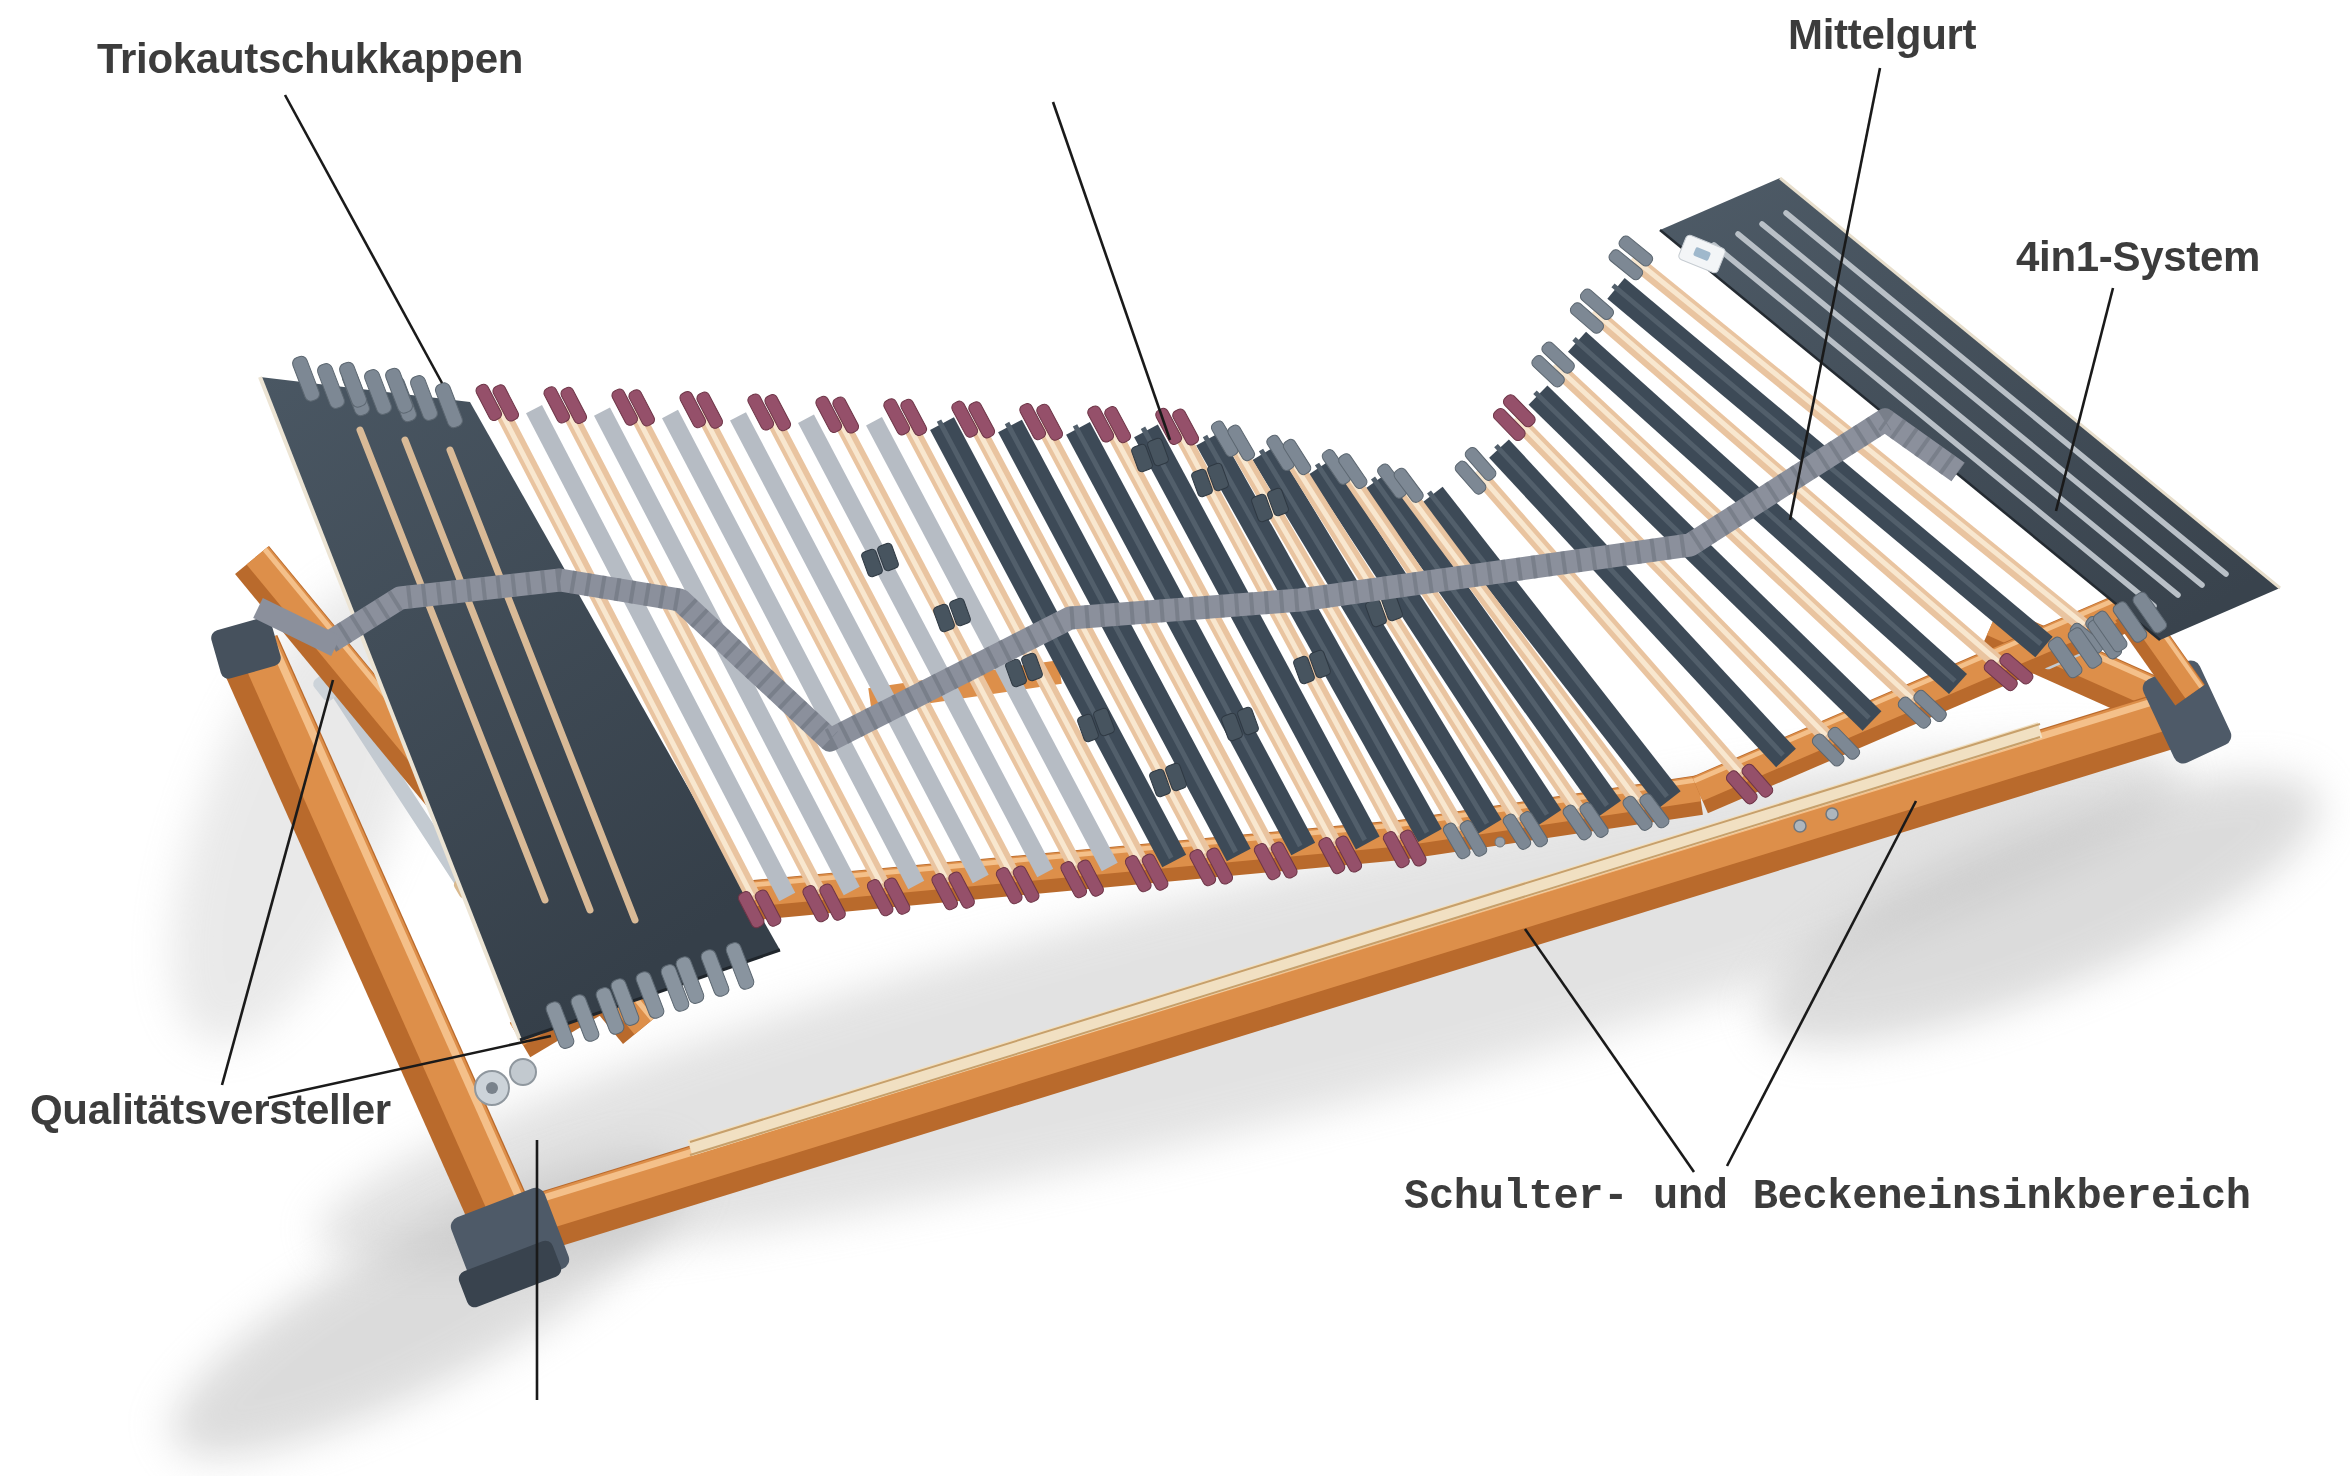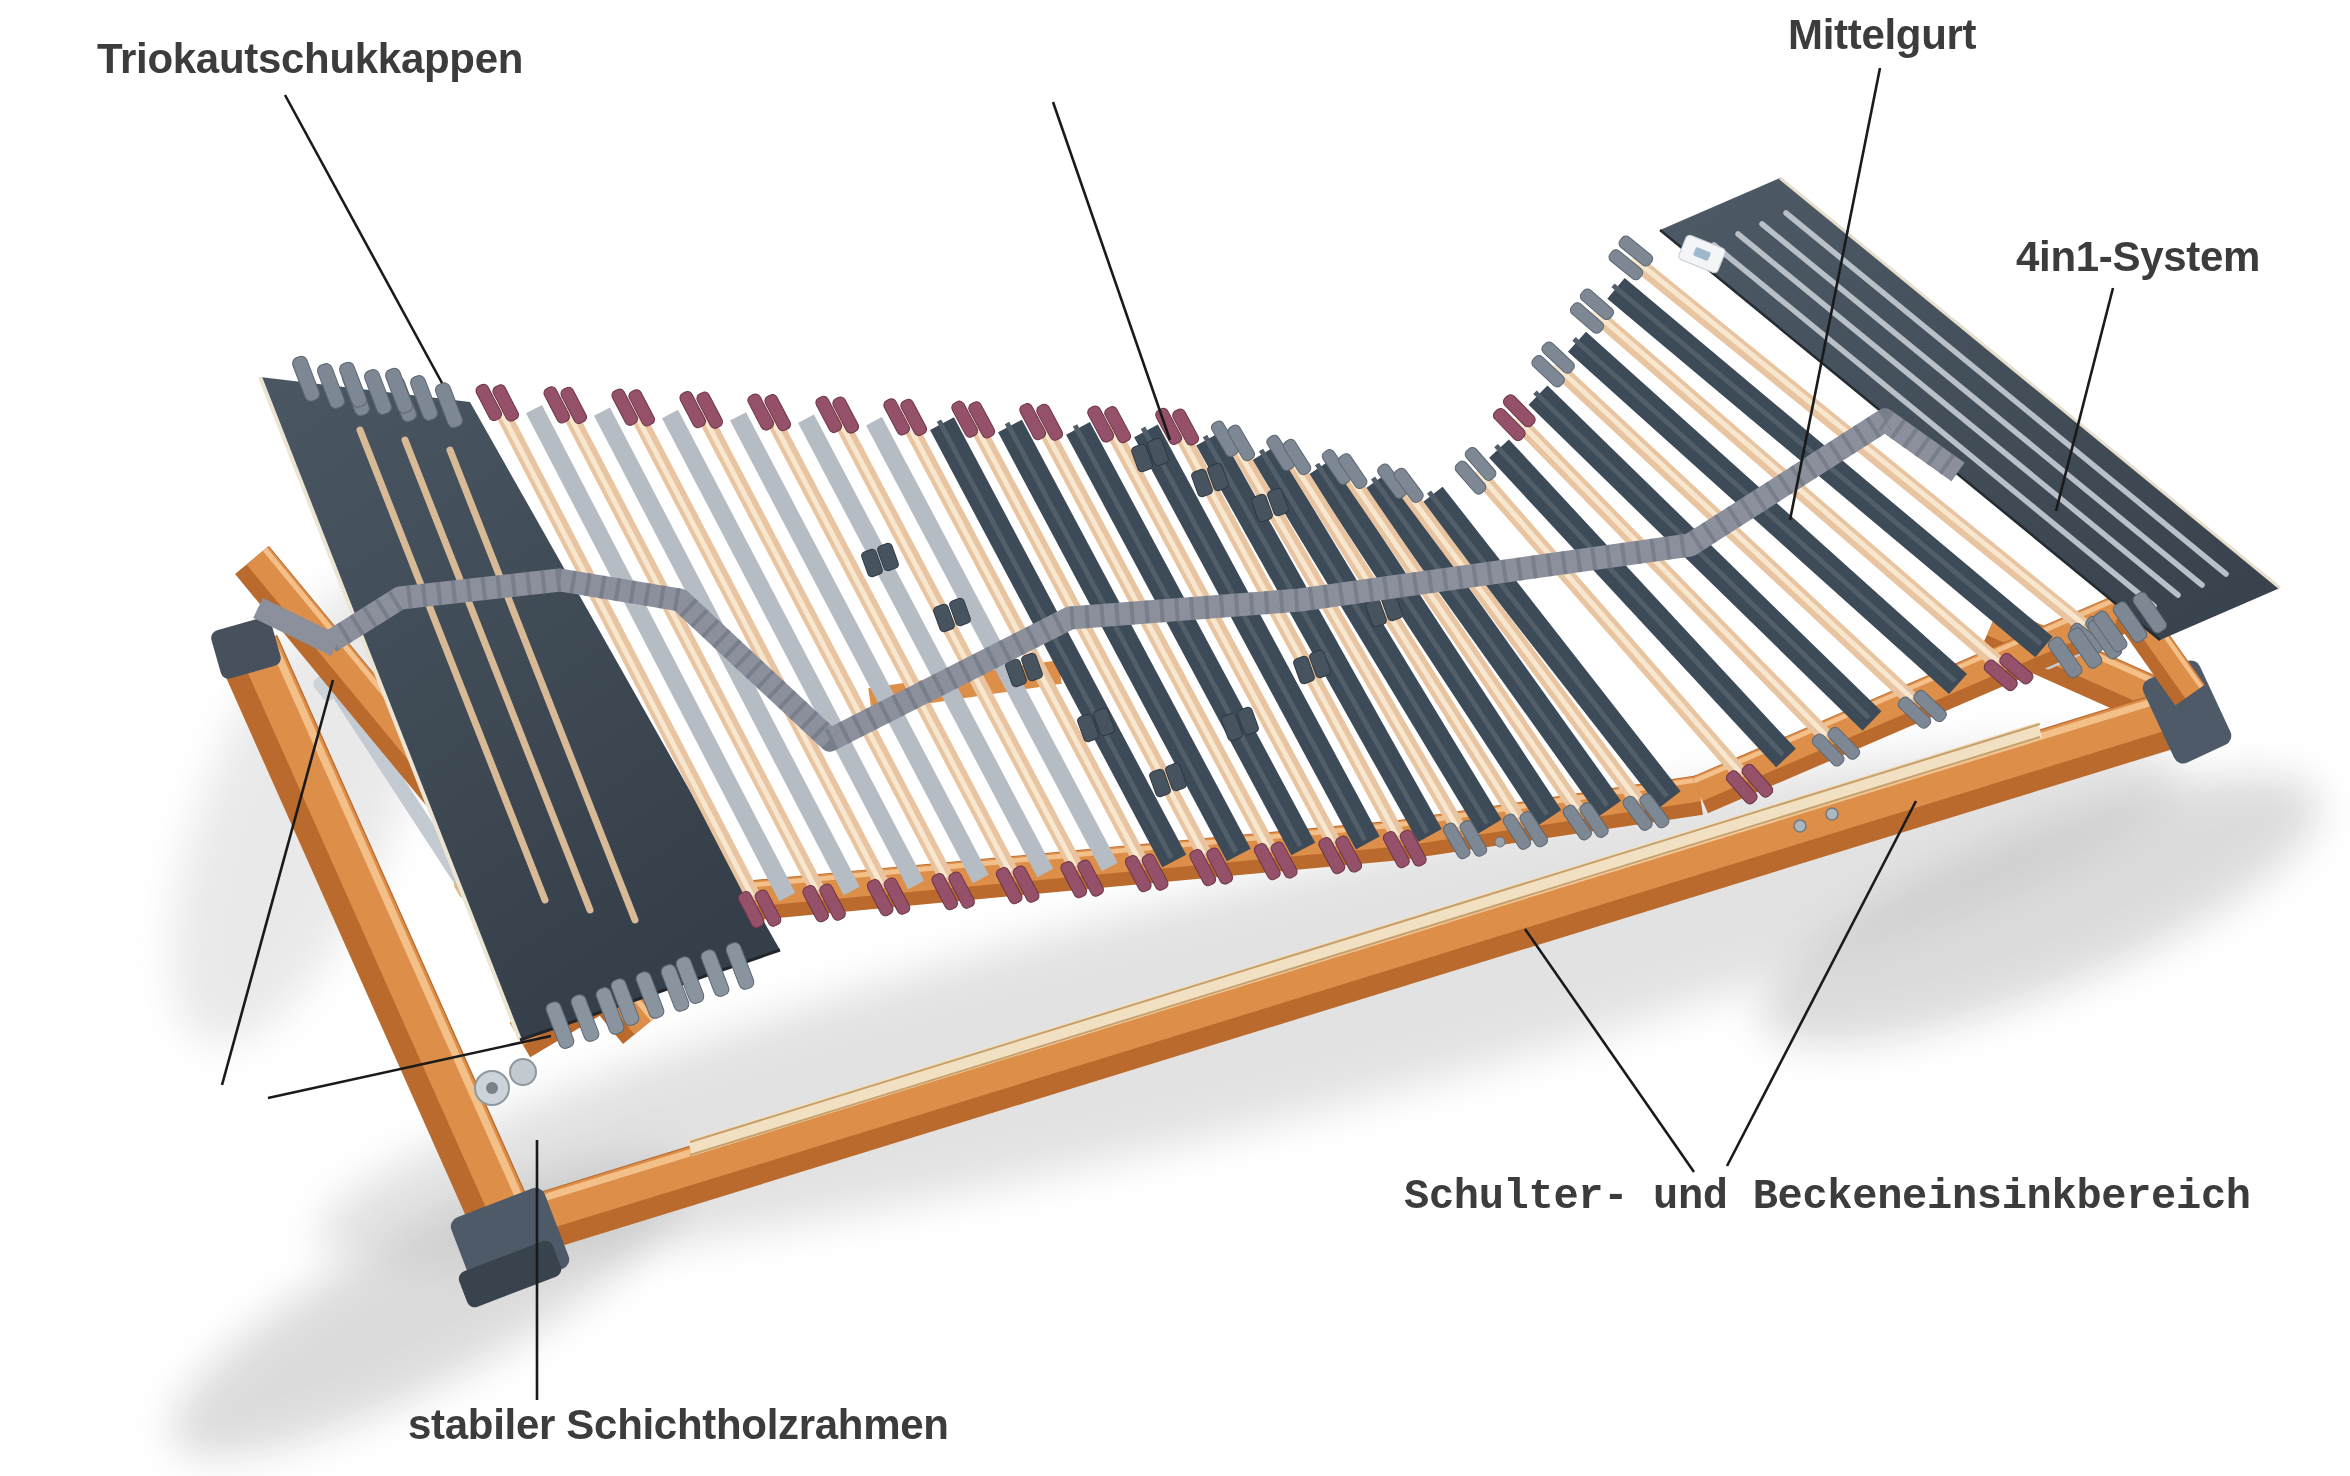--- a/index.html
+++ b/index.html
@@ -369,15 +369,15 @@
         <line x1="268" y1="1098" x2="551" y2="1036" stroke="#1a1a1a" stroke-width="2.6" stroke-linecap="butt"></line>
         <line x1="1694" y1="1172" x2="1525" y2="929" stroke="#1a1a1a" stroke-width="2.6" stroke-linecap="butt"></line>
         <line x1="1727" y1="1166" x2="1916" y2="801" stroke="#1a1a1a" stroke-width="2.6" stroke-linecap="butt"></line>
         <line x1="537" y1="1400" x2="537" y2="1140" stroke="#1a1a1a" stroke-width="2.6" stroke-linecap="butt"></line>
       </g>
     </svg>
 
   <div class="ann" style="left:97px;  top:36px;">Triokautschukkappen</div>
   <div class="ann" style="left:1788px;top:12px;">Mittelgurt</div>
   <div class="ann" style="left:2016px;top:234px;">4in1-System</div>
+  <div class="ann" style="left:30px;  top:1087px;">Qualitätsversteller</div>
   <div class="ann" style="left:1404px;top:1174px;font-family:Liberation Mono, monospace;">Schulter- und Beckeneinsinkbereich</div>
-  <div class="ann" style="left:408px; top:1402px;">stabiler Schichtholzrahmen</div>
 </div>
 
 </body></html>

